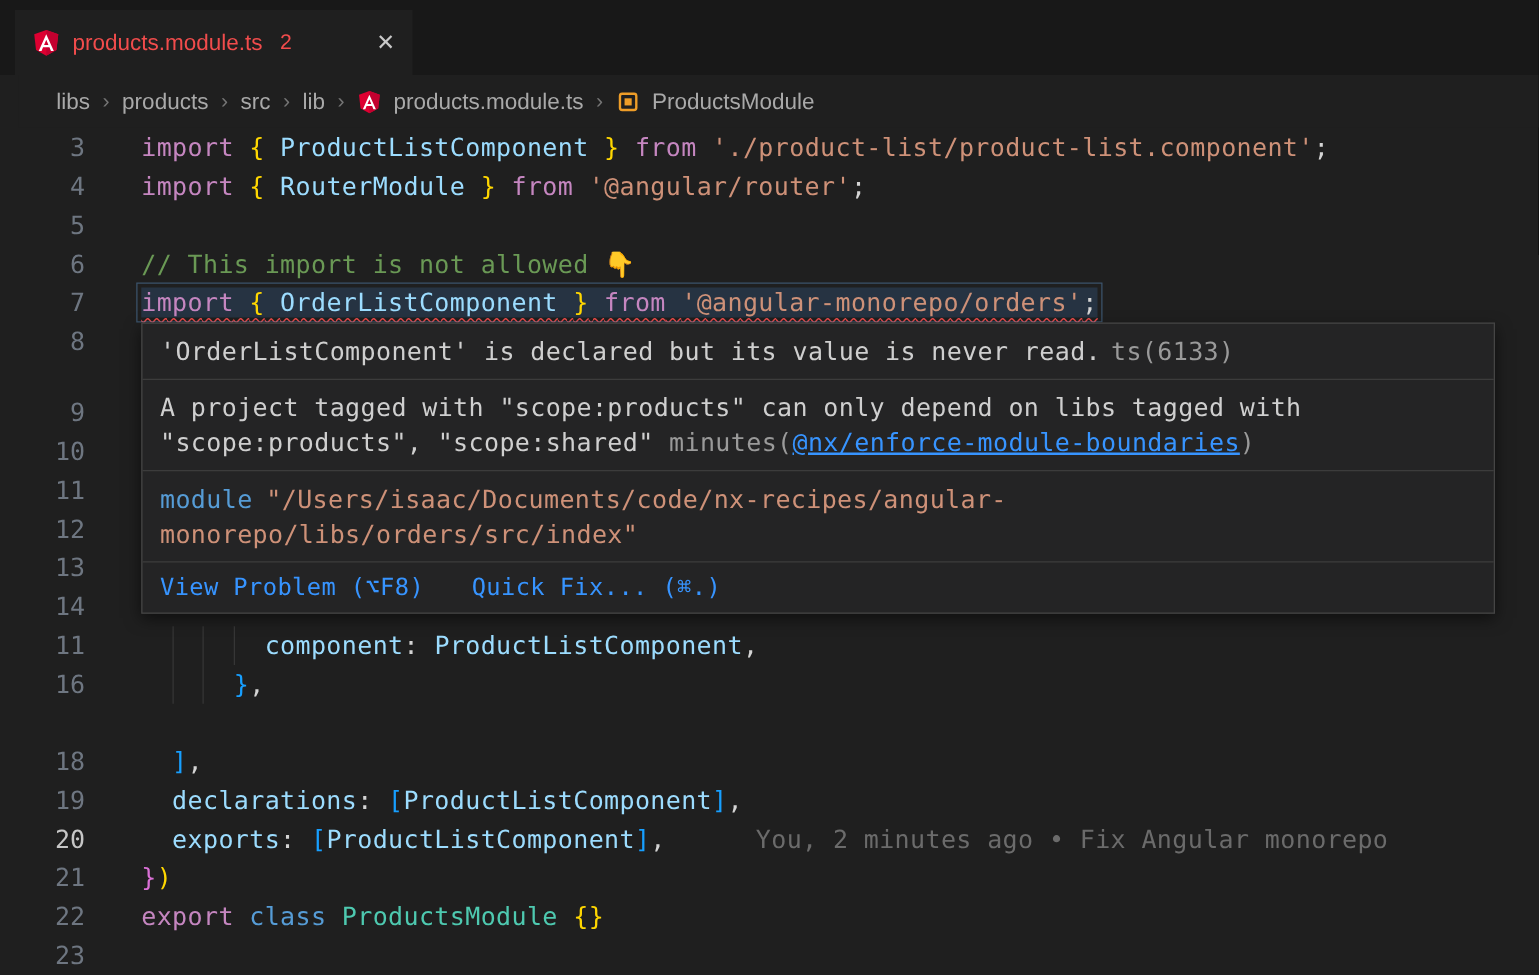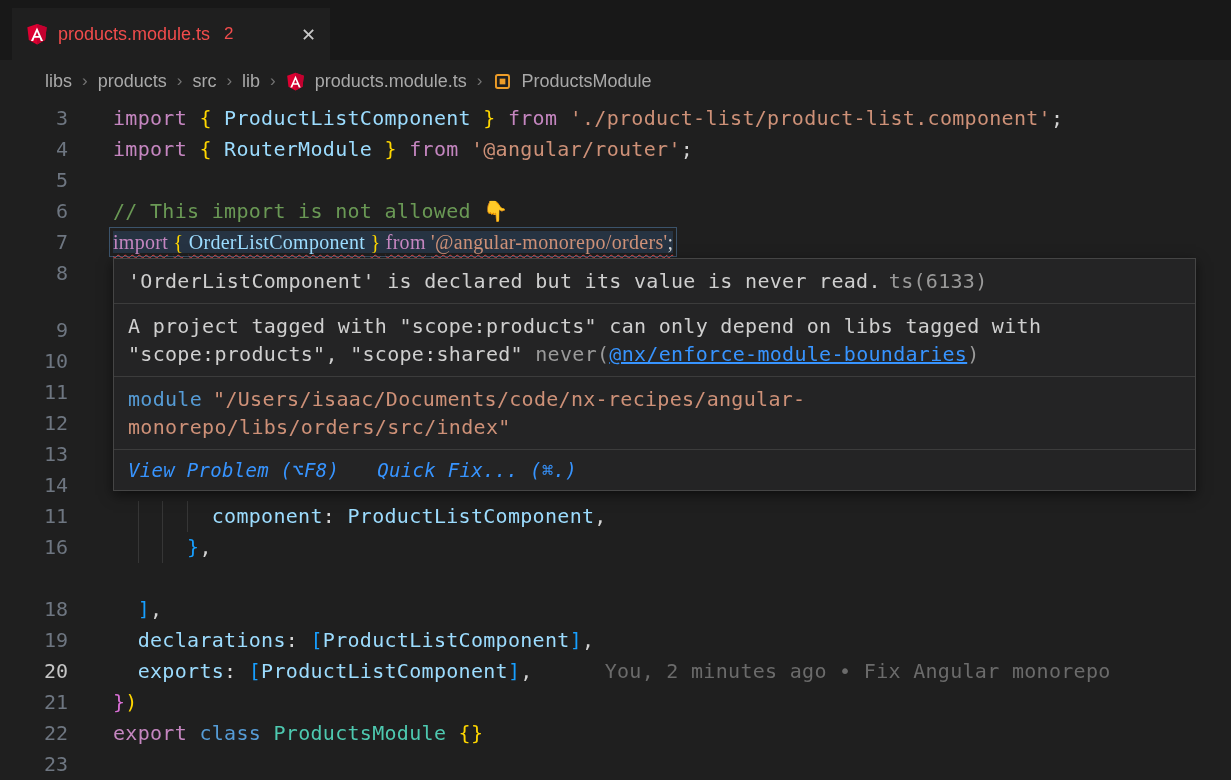--- a/index.html
+++ b/index.html
@@ -43,37 +43,37 @@
   .tk-cls  { color:#9cdcfe; }
   .tk-clsd { color:#4ec9b0; }
   .tk-str  { color:#ce9178; }
   .tk-cmt  { color:#6a9955; }
   .tk-pun  { color:#d4d4d4; }
   .tk-prop { color:#9cdcfe; }
   .tk-b1   { color:#ffd700; }
   .tk-b2   { color:#da70d6; }
   .tk-b3   { color:#179fff; }
 
-  .hl { background:rgba(56,101,148,0.30); outline:1px solid rgba(94,146,200,0.45); outline-offset:3px;font-family:Liberation Serif, serif; }
+  .hl { background:rgba(56,101,148,0.30); outline:1px solid rgba(94,146,200,0.45); outline-offset:3px; }
   .sq { text-decoration:underline; text-decoration-style:wavy; text-decoration-color:#f14c4c;
         text-decoration-thickness:1px; text-underline-offset:5px; }
 
   
   .hover {
     position:absolute; left:113px; top:258px; width:1083px; z-index:10;
     background:#242425; border:1px solid #454545; box-shadow:0 4px 12px rgba(0,0,0,0.55);
     font-size:20px; line-height:28px; letter-spacing:0.3px; color:#cfcfcf;
   }
   .h-sec { padding:8px 91px 8px 14px; border-bottom:1px solid #3c3c3c; }
   .h-code { color:#9a9a9a; margin-left:8px; }
   .h-link { color:#3794ff; text-decoration:underline; cursor:pointer; }
   .h-kw  { color:#569cd6; margin-right:11px;text-align:right; }
   .h-str { color:#ce9178; }
   .h-actions { display:flex; gap:38px; padding:6px 14px; font-size:19px;
-               font-family:"DejaVu Sans Mono","DejaVu Sans",monospace;font-style:italic; }
+               font-family:"DejaVu Sans Mono","DejaVu Sans",monospace; }
   .h-actions a { color:#3794ff; cursor:pointer; text-decoration:none; }
 </style>
 </head>
 <body>
 
 <div class="screen">
 
   <div class="tabstrip">
     <div class="tab">
       <svg width="22" height="22" viewBox="0 0 24 24">
@@ -200,21 +200,21 @@
         <div class="gutter">23</div>
         <div class="code"></div>
       </div>
     </div>
 
   <div class="hover">
     <div class="h-sec">
       <span>'OrderListComponent' is declared but its value is never read.</span><span class="h-code">ts(6133)</span>
     </div>
     <div class="h-sec">
-      <span>A project tagged with "scope:products" can only depend on libs tagged with "scope:products", "scope:shared" </span><span class="h-code" style="margin-left:0">never(</span><a class="h-link">@nx/enforce-module-boundaries</a><span class="h-code" style="margin-left:0">)</span>
+      <span>A project tagged with "scope:products" can only depend on libs tagged with "scope:products", "scope:shared" </span><span class="h-code" style="margin-left:0">minutes(</span><a class="h-link">@nx/enforce-module-boundaries</a><span class="h-code" style="margin-left:0">)</span>
     </div>
     <div class="h-sec">
       <span class="h-kw">module</span><span class="h-str">"/Users/isaac/Documents/code/nx-recipes/angular-monorepo/libs/orders/src/index"</span>
     </div>
     <div class="h-actions">
       <a>View Problem (⌥F8)</a>
       <a>Quick Fix... (⌘.)</a>
     </div>
   </div>
 

